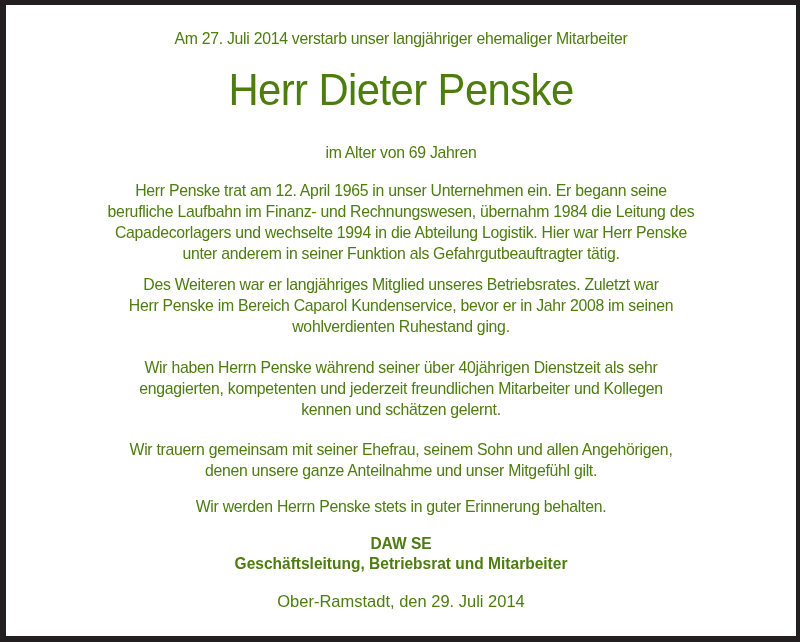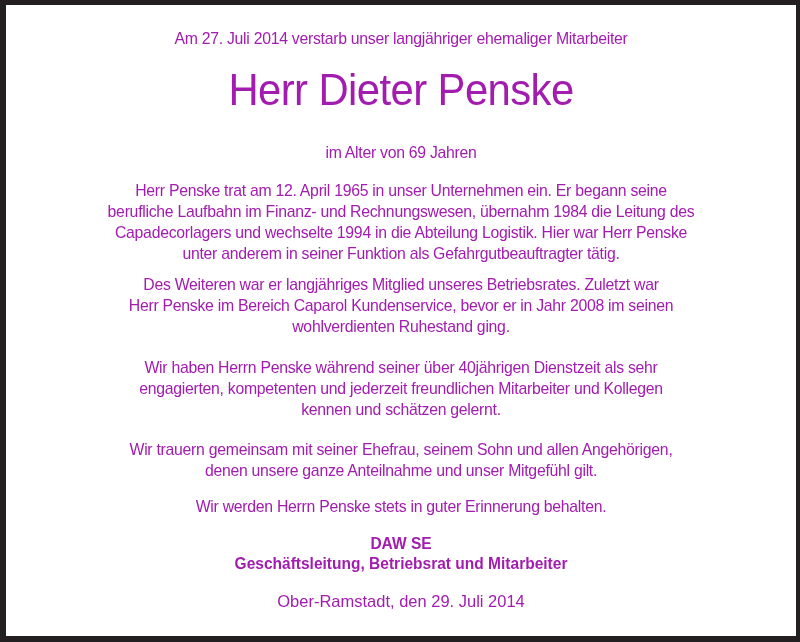--- a/index.html
+++ b/index.html
@@ -13,21 +13,21 @@
       overflow: hidden;
       position: relative;
     }
     .notice {
       position: absolute;
       left: 6px;
       top: 5px;
       width: 790px;
       height: 631px;
       background: #ffffff;
-      color: #a21caf;
+      color: #4d7c0f;
       font-family: "Liberation Sans", sans-serif;
       text-align: center;
       box-sizing: border-box;
     }
     .intro {
       position: absolute;
       top: 24px;
       left: 0; right: 0;
       font-size: 17px;
       letter-spacing: -0.3px;

